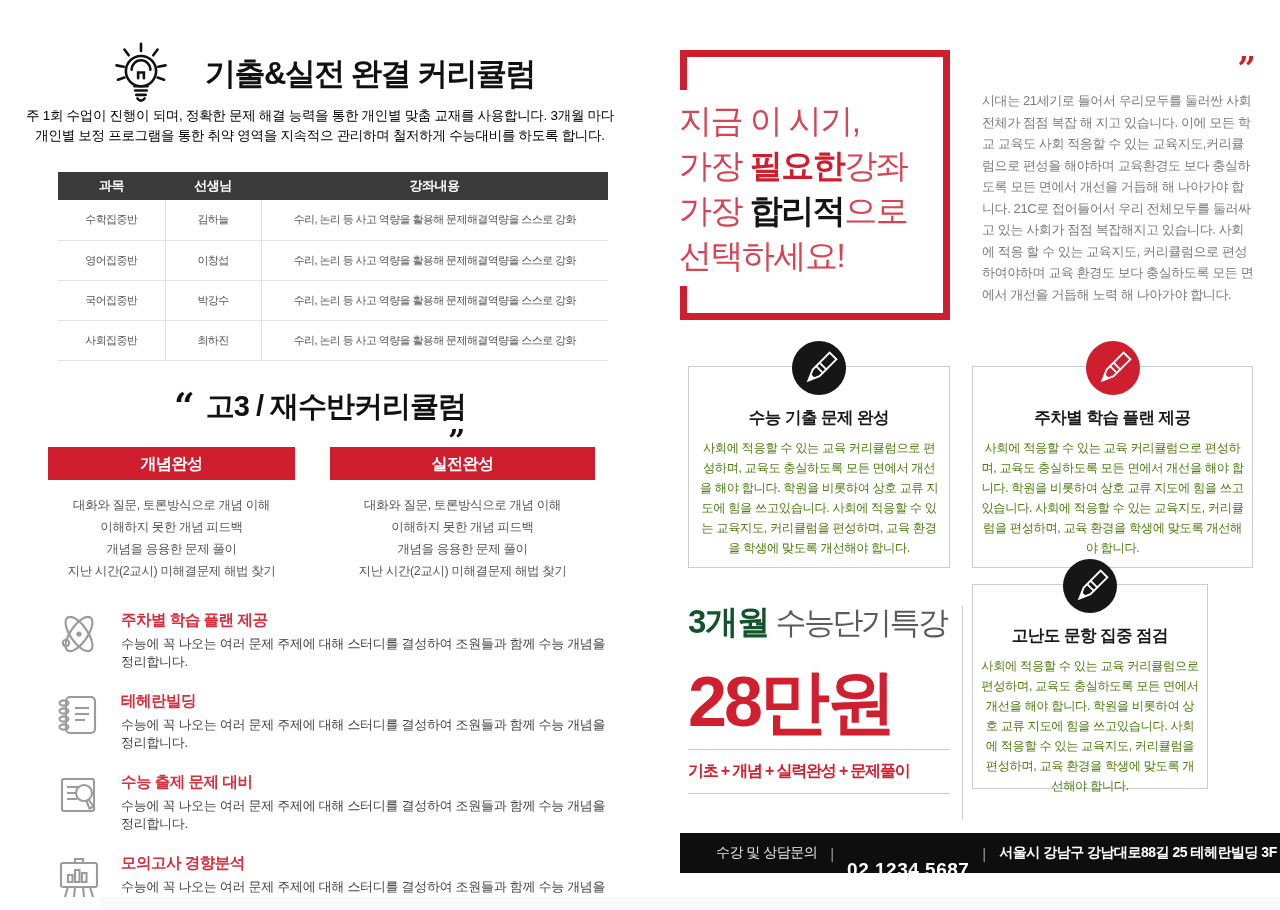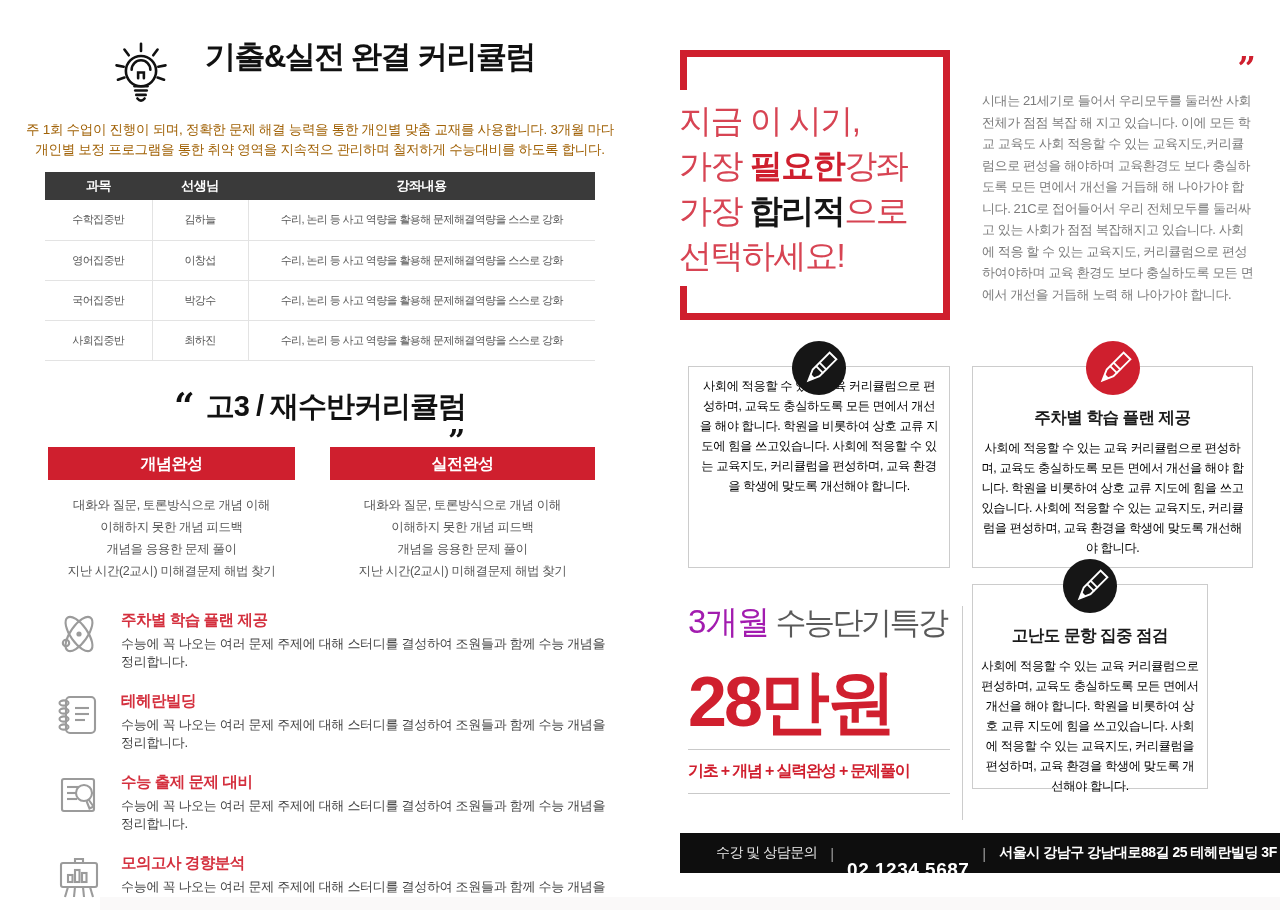--- a/index.html
+++ b/index.html
@@ -1,28 +1,28 @@
 <!DOCTYPE html>
 <html><head>
 <meta charset="utf-8">
 <style>
   * { margin:0; padding:0; box-sizing:border-box; }
   html,body { width:1280px; height:910px; background:#ffffff; overflow:hidden;
     font-family:"Liberation Sans", sans-serif; }
   .abs { position:absolute; }
 
   
-  .l-header { left:45px; top:36px; width:550px; display:flex; align-items:flex-start; justify-content:center; gap:28px; }
+  .l-header { left:45px; top:36px; width:550px; display:flex; align-items:center; justify-content:center; gap:28px; }
   .bulb { width:72px; height:76px; flex:none; }
   .l-title { font-size:31px; font-weight:bold; color:#111; letter-spacing:-1.5px; }
 
-  .l-subtitle { left:25px; top:120px; width:590px; text-align:center;
-    font-size:13.5px; line-height:20px; color:#a16207; letter-spacing:-0.3px; }
-
-  .l-table { left:45px; top:172px; width:550px; border-collapse:collapse; table-layout:fixed; }
+  .l-subtitle { left:25px; top:106px; width:590px; text-align:center;
+    font-size:13.5px; line-height:20px; color:#000000; letter-spacing:-0.3px; }
+
+  .l-table { left:58px; top:172px; width:550px; border-collapse:collapse; table-layout:fixed; }
   .l-table th { background:#3a3a3a; color:#fff; font-size:13px; font-weight:bold; height:28px; letter-spacing:-0.5px; }
   .l-table td { height:40px; font-size:11px; color:#555; text-align:center;
     letter-spacing:-0.6px; border-bottom:1px solid #e3e3e3; }
   .l-table td + td { border-left:1px solid #e3e3e3; }
   .col-subj { width:107px; } .col-teach { width:96px; }
 
   .l-sec2-title { left:45px; top:384px; width:550px; text-align:center;
     font-size:29px; font-weight:bold; color:#111; letter-spacing:-1px; }
   .quote-glyph { font-family:"DejaVu Serif", serif; font-weight:bold; }
   .l-sec2-title .quote-glyph { font-size:36px; margin-right:12px; vertical-align:-2px; }
@@ -57,24 +57,24 @@
   .q-line2 { font-size:21.5px; font-weight:bold; color:#cf1f2e; letter-spacing:-0.5px; margin:6px 0 0 26px; }
   .q-close { text-align:right; color:#cf1f2e; font-size:32px; height:24px; line-height:24px; margin-top:4px; }
   .q-body { margin-top:10px; font-size:13px; line-height:21.5px; color:#7b7b7b; letter-spacing:-0.4px; }
 
   .card { background:#fff; border:1px solid #cccccc; text-align:center; }
   .card1 { left:688px; top:366px; width:262px; height:202px; }
   .card2 { left:972px; top:366px; width:281px; height:202px; }
   .card3 { left:972px; top:584px; width:236px; height:205px; }
   .card-icon { position:absolute; top:-27px; left:50%; transform:translateX(-50%); width:56px; height:56px; }
   .card-title { margin-top:40px; font-size:16.5px; font-weight:bold; color:#1a1a1a; letter-spacing:-0.5px; }
-  .card-body { margin:9px 8px 0; font-size:12.3px; line-height:20px; color:#000000; letter-spacing:-0.4px; }
+  .card-body { margin:9px 8px 0; font-size:12.3px; line-height:20px; color:#4d7c0f; letter-spacing:-0.4px; }
 
   .price-block { left:688px; top:600px; width:262px; }
-  .pb-dur { font-size:33px; font-weight:normal; color:#a21caf; letter-spacing:-1px; }
+  .pb-dur { font-size:33px; font-weight:bold; color:#14532d; letter-spacing:-1px; }
   .pb-course { font-size:31px; color:#5a5a5a; letter-spacing:-2.5px; }
   .pb-price { font-size:70px; font-weight:bold; color:#d01f2e; letter-spacing:-3px; line-height:1.1; margin-top:19px; }
   .pb-hr { border:none; border-top:1px solid #c9c9c9; margin-top:8px; }
   .pb-includes { font-size:16px; font-weight:bold; color:#d01f2e; letter-spacing:-1.2px; padding:11px 0; white-space:nowrap; }
   .pb-note { font-size:13.5px; color:#333; margin-top:12px; letter-spacing:-0.6px; }
 
   .vdivider { left:962px; top:606px; width:1px; height:214px; background:#cccccc; }
 
   .footer-bar { left:680px; top:833px; width:690px; height:40px; background:#0e0e0e;
     display:flex; align-items:center; justify-content:center; gap:13px; white-space:nowrap; }
@@ -243,20 +243,21 @@
 <div class="abs card card1">
   <svg class="card-icon" viewBox="0 0 58 58">
     <circle cx="29" cy="29" r="28" fill="#161616"></circle>
     <g stroke="#fff" stroke-width="2" fill="none">
       <path d="M18 42 L22.5 30.5 L40 13 L47 20 L29.5 37.5 Z"></path>
       <path d="M26 27 L33.5 34.5"></path>
       <path d="M29.5 23.5 L37 31"></path>
     </g>
     <path d="M18 42 L20.5 35 L25 39.5 Z" fill="#fff"></path>
   </svg>
+  <div class="card-title">수능 기출 문제 완성</div>
   <div class="card-body">사회에 적응할 수 있는 교육 커리큘럼으로 편성하며, 교육도 충실하도록 모든 면에서 개선을 해야 합니다. 학원을 비롯하여 상호 교류 지도에 힘을 쓰고있습니다. 사회에 적응할 수 있는 교육지도, 커리큘럼을 편성하며, 교육 환경을 학생에 맞도록 개선해야 합니다.</div>
 </div>
 
 <div class="abs card card2">
   <svg class="card-icon" viewBox="0 0 58 58">
     <circle cx="29" cy="29" r="28" fill="#cf1f2e"></circle>
     <g stroke="#fff" stroke-width="2" fill="none">
       <path d="M18 42 L22.5 30.5 L40 13 L47 20 L29.5 37.5 Z"></path>
       <path d="M26 27 L33.5 34.5"></path>
       <path d="M29.5 23.5 L37 31"></path>

